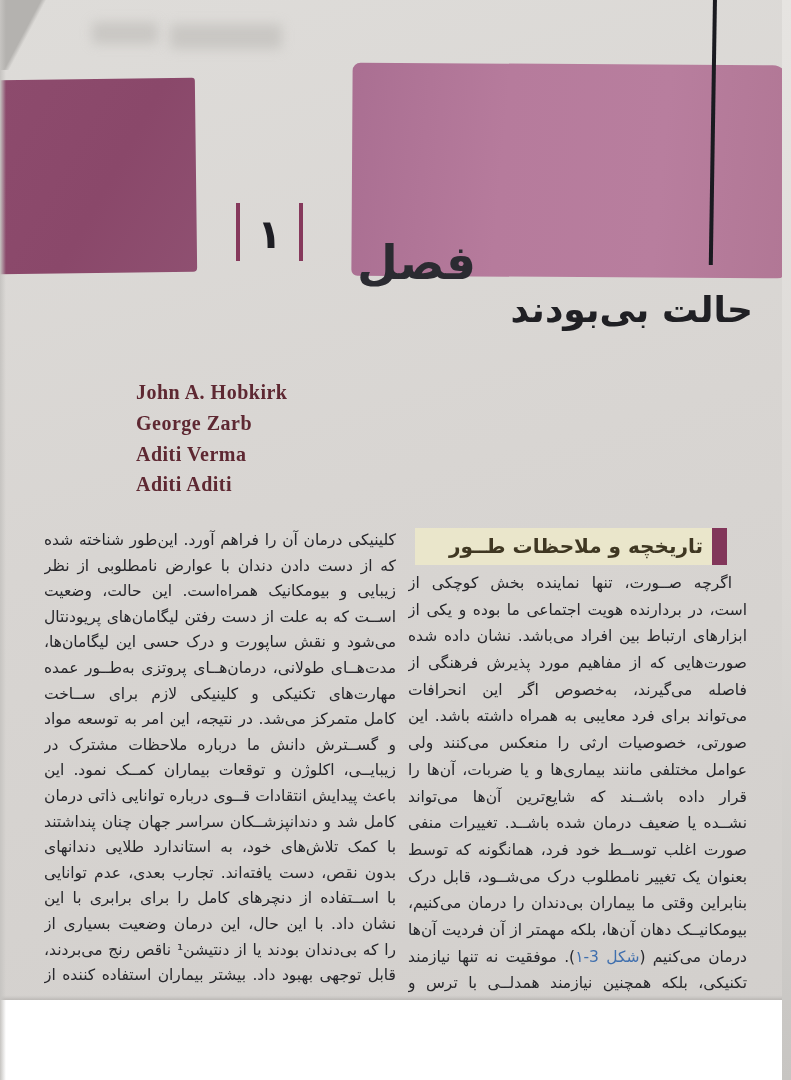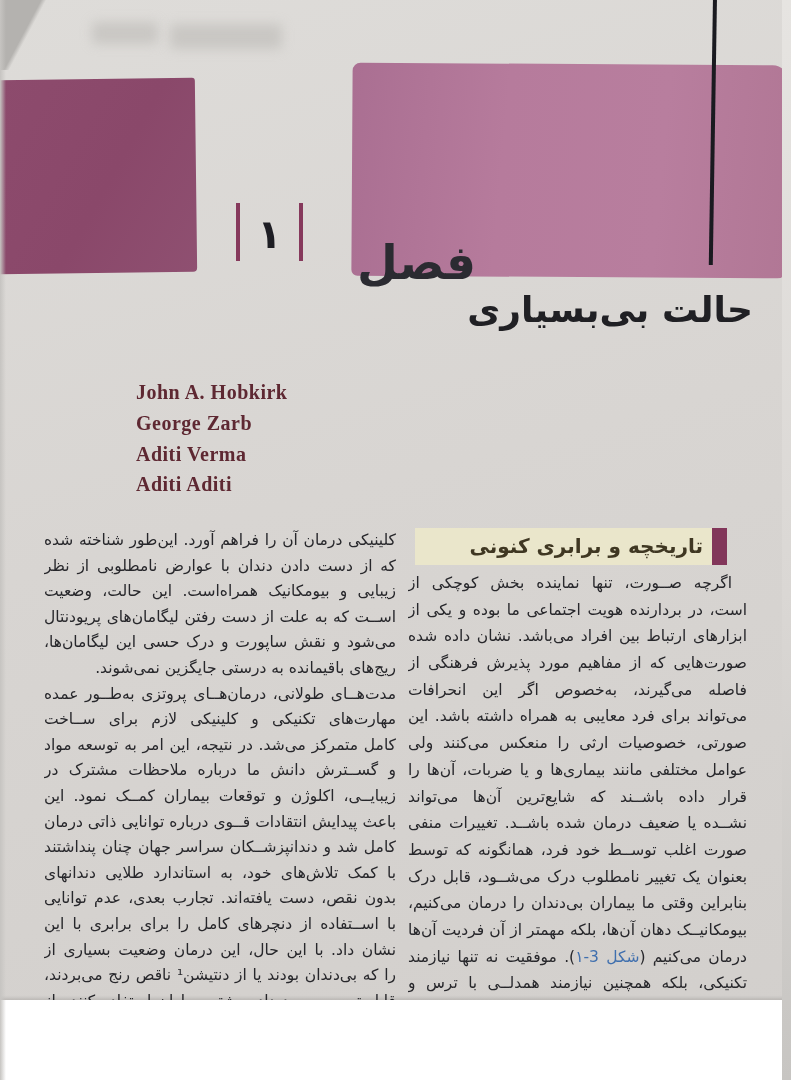--- a/index.html
+++ b/index.html
@@ -72,54 +72,53 @@
   <div class="spine-line"></div>
 
   <div class="fasl" dir="rtl">فصل</div>
 
   <div class="chapnum">
     <div class="vbar"></div>
     <div class="num">۱</div>
     <div class="vbar"></div>
   </div>
 
-  <div class="page-title" dir="rtl">حالت بی‌بسیاری</div>
+  <div class="page-title" dir="rtl">حالت بی‌بودند</div>
 
   <div class="authors">
     <div class="author">John A. Hobkirk</div>
     <div class="author">George Zarb</div>
     <div class="author">Aditi Verma</div>
     <div class="author">Aditi Aditi</div>
   </div>
 
   <div class="col-left" dir="rtl">
     <div class="bline">کلینیکی درمان آن را فراهم آورد. این‌طور شناخته شده است</div>
     <div class="bline">که از دست دادن دندان با عوارض نامطلوبی از نظر آناتومیک،</div>
     <div class="bline">زیبایی و بیومکانیک همراه‌است. این حالت، وضعیت نامساعدی</div>
     <div class="bline">اســت که به علت از دست رفتن لیگامان‌های پریودنتال ایجاد</div>
     <div class="bline">می‌شود و نقش ساپورت و درک حسی این لیگامان‌ها، توسط</div>
-    <div class="bline pend">ریج‌های باقیمانده به درستی جایگزین نمی‌شوند.</div>
     <div class="bline">مدت‌هــای طولانی، درمان‌هــای پروتزی به‌طــور عمده بر</div>
     <div class="bline">مهارت‌های تکنیکی و کلینیکی لازم برای ســاخت پروتزهای</div>
     <div class="bline">کامل متمرکز می‌شد. در نتیجه، این امر به توسعه مواد جدید</div>
     <div class="bline">و گســترش دانش ما درباره ملاحظات مشترک در زمینه‌های</div>
     <div class="bline">زیبایــی، اکلوژن و توقعات بیماران کمــک نمود. این موضوع</div>
     <div class="bline">باعث پیدایش انتقادات قــوی درباره توانایی ذاتی درمان پروتز</div>
     <div class="bline">کامل شد و دندانپزشــکان سراسر جهان چنان پنداشتند که</div>
     <div class="bline">با کمک تلاش‌های خود، به استاندارد طلایی دندانهای سالم</div>
     <div class="bline">بدون نقص، دست یافته‌اند. تجارب بعدی، عدم توانایی درمان</div>
     <div class="bline">با اســتفاده از دنچرهای کامل را برای برابری با این استاندارد</div>
     <div class="bline">نشان داد. با این حال، این درمان وضعیت بسیاری از افرادی</div>
     <div class="bline">را که بی‌دندان بودند یا از دنتیشن¹ ناقص رنج می‌بردند، به طور</div>
     <div class="bline">قابل توجهی بهبود داد. بیشتر بیماران استفاده کننده از دنچر،</div>
   </div>
 
   <div class="section-header" dir="rtl">
     <div class="hmarker"></div>
-    <div class="htext">تاریخچه و برابری کنونی</div>
+    <div class="htext">تاریخچه و ملاحظات طــور</div>
   </div>
 
   <div class="col-right-lines" dir="rtl">
     <div class="bline indent">اگرچه صــورت، تنها نماینده بخش کوچکی از ســطح بدن</div>
     <div class="bline">است، در بردارنده هویت اجتماعی ما بوده و یکی از عمده‌ترین</div>
     <div class="bline">ابزارهای ارتباط بین افراد می‌باشد. نشان داده شده است که</div>
     <div class="bline">صورت‌هایی که از مفاهیم مورد پذیرش فرهنگی از نظر جذابیت،</div>
     <div class="bline">فاصله می‌گیرند، به‌خصوص اگر این انحرافات چشمگیر باشد،</div>
     <div class="bline">می‌تواند برای فرد معایبی به همراه داشته باشد. این تظاهرات</div>
     <div class="bline">صورتی، خصوصیات ارثی را منعکس می‌کنند ولی ممکن است</div>

